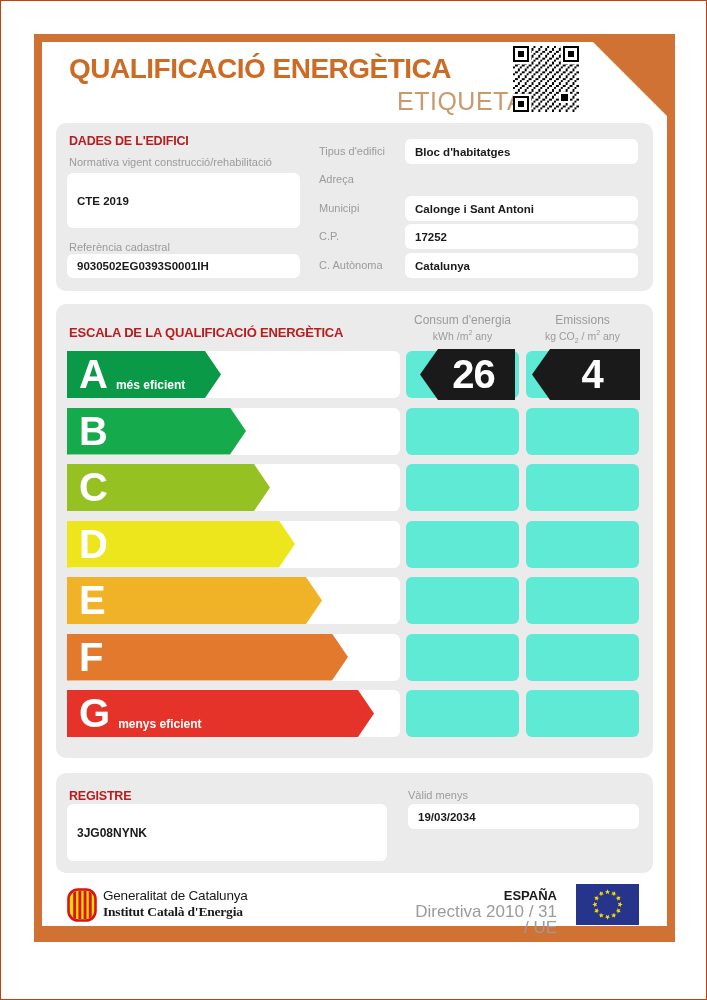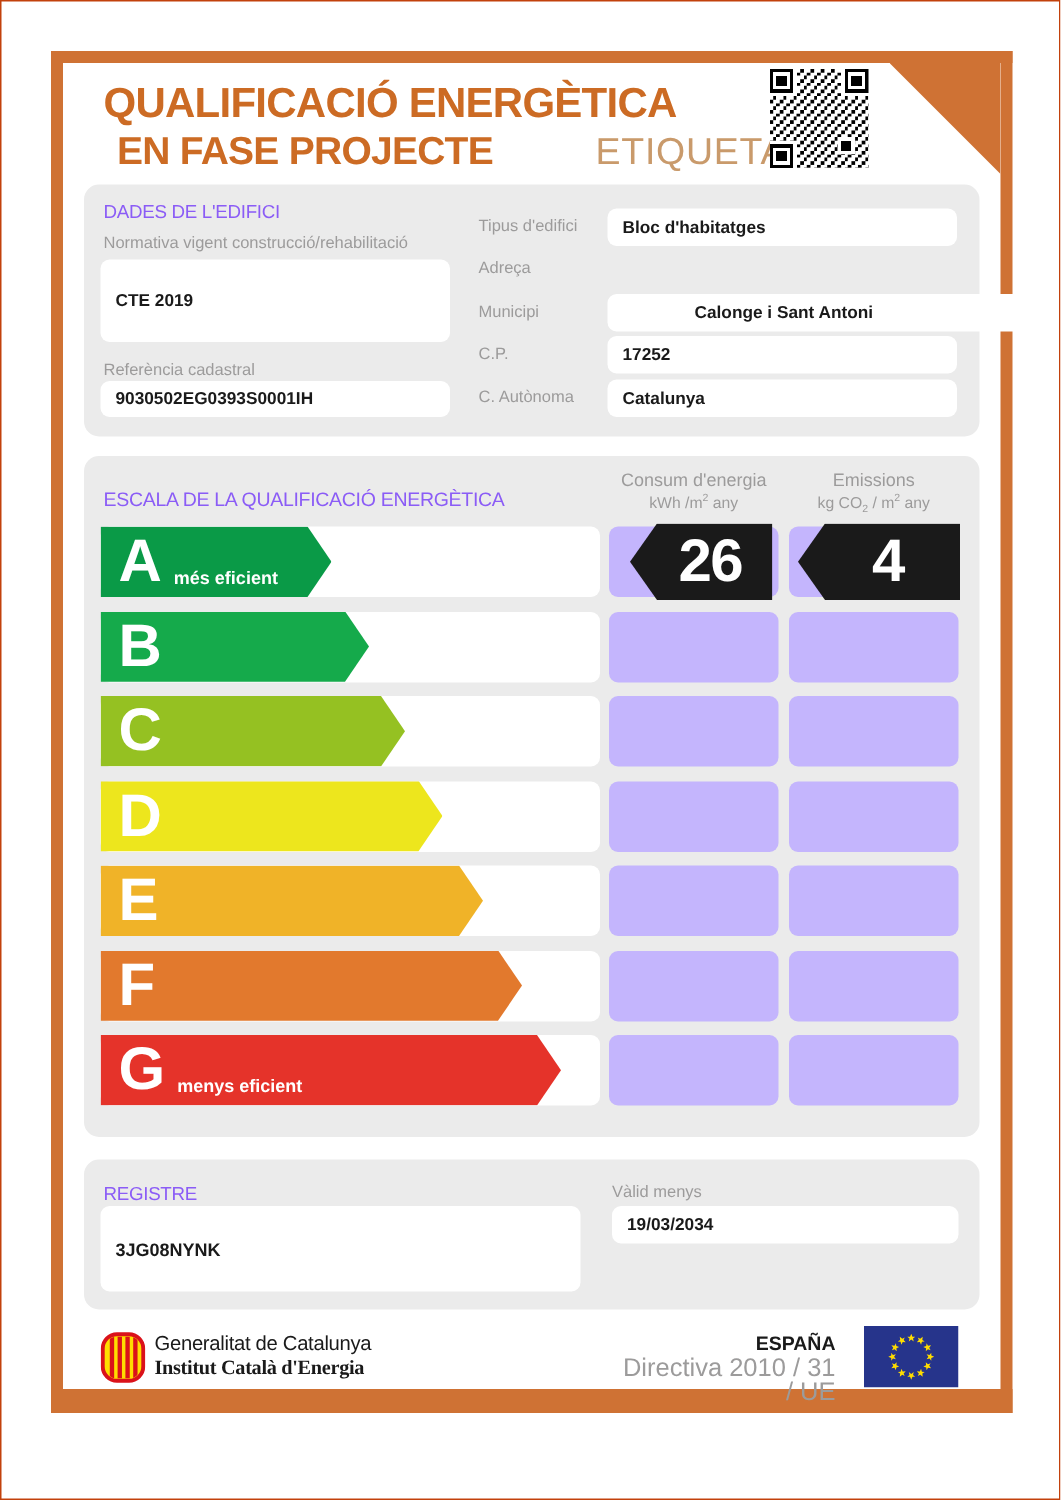--- a/index.html
+++ b/index.html
@@ -19,21 +19,21 @@
   .title1{position:absolute;left:68px;top:52px;font-size:28px;font-weight:bold;color:#CC6B24;letter-spacing:-0.5px;}
   .title2{position:absolute;left:77px;top:84px;font-size:26px;font-weight:bold;color:#CC6B24;letter-spacing:-0.5px;}
   .etiqueta{position:absolute;left:396px;top:86px;font-size:25px;font-weight:normal;color:#C99A6B;letter-spacing:0.5px;}
   .qr{position:absolute;left:512px;top:45px;width:66px;height:66px;}
 
   
   .gsec{position:absolute;left:55px;width:597px;background:#EBEBEB;border-radius:10px;}
   .sec-dades{top:122px;height:168px;}
   .sec-escala{top:303px;height:454px;}
   .sec-registre{top:772px;height:100px;}
-  .sec-title{position:absolute;left:13px;font-size:12.5px;font-weight:normal;color:#8b5cf6;letter-spacing:-0.2px;}
+  .sec-title{position:absolute;left:13px;font-size:12.5px;font-weight:bold;color:#b91c1c;letter-spacing:-0.2px;}
   .lbl{color:#9C9B9B;font-size:11px;}
   .wbox{background:#fff;border-radius:6px;position:absolute;}
   .val{font-size:11.5px;font-weight:bold;color:#1A1A1A;display:flex;align-items:center;padding-left:10px;height:100%;}
 
   
   .norm-lbl{position:absolute;left:13px;top:33px;}
   .cte-box{left:11px;top:50px;width:233px;height:55px;}
   .ref-lbl{position:absolute;left:13px;top:118px;}
   .ref-box{left:11px;top:131px;width:233px;height:24px;}
   .rrow-lbl{position:absolute;left:263px;width:84px;font-size:11px;color:#9C9B9B;}
@@ -42,21 +42,21 @@
   
   .colhead{position:absolute;text-align:center;color:#9C9B9B;}
   .colhead .l1{font-size:12px;display:block;}
   .colhead .l2{font-size:10.5px;display:block;margin-top:2px;}
   .ch-consum{left:350px;top:9px;width:113px;}
   .ch-emis{left:470px;top:9px;width:113px;}
   sup,sub{font-size:7px;}
   .rows{position:absolute;left:11px;top:47px;width:572px;display:flex;flex-direction:column;row-gap:9.5px;}
   .rrow{display:flex;height:47px;}
   .cell-main{position:relative;width:333px;height:47px;background:#fff;border-radius:6px;margin-right:6px;}
-  .cell-val{position:relative;width:113px;height:47px;background:#c4b5fd;border-radius:6px;}
+  .cell-val{position:relative;width:113px;height:47px;background:#5eead4;border-radius:6px;}
   .cell-consum{margin-right:7px;}
   .arrow{position:absolute;left:0;top:0;height:47px;display:flex;color:#fff;
     clip-path:polygon(0 0,calc(100% - 16px) 0,100% 50%,calc(100% - 16px) 100%,0 100%);}
   .arrow .letter{font-size:40px;font-weight:bold;line-height:46px;padding-left:12px;letter-spacing:-1px;}
   .arrow .note{font-size:12px;font-weight:bold;align-self:flex-end;margin-left:9px;margin-bottom:6px;white-space:nowrap;}
   .blk-arrow{position:absolute;top:-2px;height:51px;background:#1A1A1A;color:#fff;
     display:flex;align-items:center;justify-content:center;
     clip-path:polygon(0 50%,18px 0,100% 0,100% 100%,18px 100%);}
   .blk-arrow .num{font-size:40px;font-weight:bold;padding-left:12px;letter-spacing:-1px;}
   .ba-consum{left:14px;right:4px;}
@@ -83,21 +83,20 @@
 
 <div class="page">
 
   <div class="frame frame-top"></div>
   <div class="frame frame-left"></div>
   <div class="frame frame-right"></div>
   <div class="frame frame-bottom"></div>
   <div class="corner-tri"></div>
 
   <div class="title1">QUALIFICACIÓ ENERGÈTICA</div>
-  <div class="title2">EN FASE PROJECTE</div>
   <div class="etiqueta">ETIQUETA</div>
 
   <svg class="qr" viewBox="0 0 29 29" shape-rendering="crispEdges">
     <defs>
       <pattern id="qrp" width="3" height="3" patternUnits="userSpaceOnUse">
         <rect width="3" height="3" fill="#fff"></rect>
         <rect width="1" height="1" fill="#000"></rect>
         <rect x="2" y="1" width="1" height="1" fill="#000"></rect>
         <rect x="1" y="2" width="1" height="1" fill="#000"></rect>
       </pattern>
@@ -130,21 +129,21 @@
     </div>
 
     <div class="rrow-lbl" style="top:22px;">Tipus d'edifici</div>
     <div class="wbox rrow-box" style="top:16px;">
         <div class="val">Bloc d'habitatges</div>
       </div>
 
     <div class="rrow-lbl" style="top:50px;">Adreça</div>
 
     <div class="rrow-lbl" style="top:79px;">Municipi</div>
-    <div class="wbox rrow-box" style="top:73px;padding-left:48px;">
+    <div class="wbox rrow-box" style="top:73px;">
         <div class="val">Calonge i Sant Antoni</div>
       </div>
 
     <div class="rrow-lbl" style="top:107px;">C.P.</div>
     <div class="wbox rrow-box" style="top:101px;">
         <div class="val">17252</div>
       </div>
 
     <div class="rrow-lbl" style="top:136px;">C. Autònoma</div>
     <div class="wbox rrow-box" style="top:130px;">

